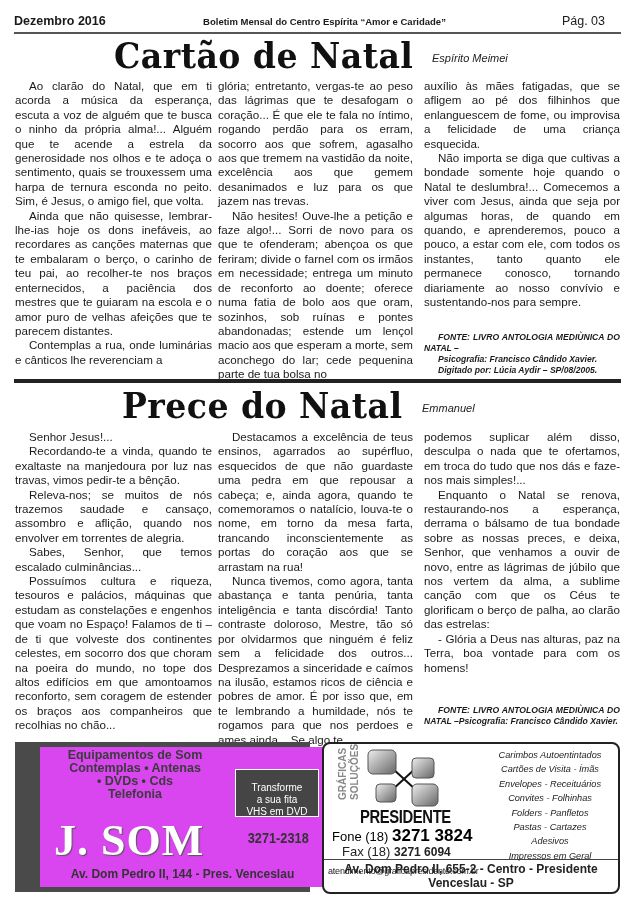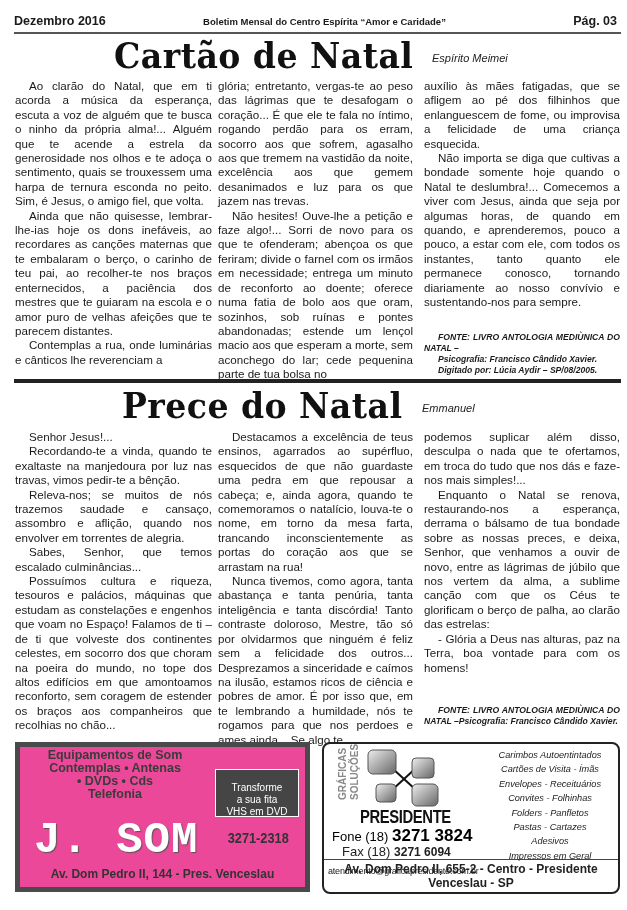--- a/index.html
+++ b/index.html
@@ -2,40 +2,40 @@
 <html><head>
 <meta charset="utf-8">
 <style>
   * { box-sizing: border-box; margin: 0; padding: 0; }
   html, body { width: 627px; height: 910px; background: #fff; overflow: hidden; }
   body { font-family: "Liberation Sans", sans-serif; color: #1a1a1a; position: relative; }
 
   .hdr { position: absolute; left: 14px; right: 6px; top: 14px; height: 20px; border-bottom: 2px solid #555; }
   .hdr .date { position: absolute; left: 0; top: 0; font-weight: bold; font-size: 12.5px; }
   .hdr .bul { position: absolute; left: 0; right: 0; top: 2px; text-align: center; font-weight: bold; font-size: 9.5px; padding-left: 14px; }
-  .hdr .pg { position: absolute; right: 4px; top: 0; font-weight: bold; font-size: 12.5px; }
+  .hdr .pg { position: absolute; right: 16px; top: 0; font-weight: normal; font-size: 12.5px; }
 
   .title { position: absolute; font-family: "DejaVu Serif", serif; font-weight: bold; font-size: 36px; letter-spacing: 0.5px; color: #111; transform: scaleX(0.92); transform-origin: left top; }
   .author { position: absolute; font-style: italic; font-size: 11px; color: #222; }
 
   .col { position: absolute; font-size: 11.6px; line-height: 14.4px; text-align: justify; color: #1a1a1a; }
   .col p { text-indent: 14px; }
   .col p.noind { text-indent: 0; }
   .source { font-style: italic; font-weight: bold; font-size: 8.6px; line-height: 11px; }
   .source .i1 { text-indent: 14px; display: block; }
   .source .i2 { padding-left: 14px; display: block; }
 
   .rule { position: absolute; left: 14px; right: 6px; height: 4px; background: #222; }
 
   
   .ad1 { position: absolute; left: 15px; top: 742px; width: 295px; height: 150px; background: #4a4a4a; padding: 5px; }
-  .ad1 .inner { position: relative; width: 100%; height: 100%; background: #ec4899; }
+  .ad1 .inner { position: relative; width: 100%; height: 100%; background: #d946ef; margin-left: 20px; }
   .ad1 .lines { position: absolute; left: 0; top: 2px; width: 190px; text-align: center; font-weight: bold; font-size: 12.5px; line-height: 13px; color: #3b3b3b; }
   .ad1 .vhs { position: absolute; right: 6px; top: 22px; width: 84px; height: 48px; background: #454545; border: 1px solid #fff; color: #fff; font-size: 10px; line-height: 12px; text-align: center; padding-top: 12px; }
-  .ad1 .brand { position: absolute; left: 14px; top: 68px; font-family: Liberation Mono, monospace; font-weight: bold; font-size: 44px; color: #fff; text-shadow: 1px 1px 1px #555; letter-spacing: 1px; }
+  .ad1 .brand { position: absolute; left: 14px; top: 68px; font-family: Liberation Serif, serif; font-weight: bold; font-size: 44px; color: #fff; text-shadow: 1px 1px 1px #555; letter-spacing: 1px; }
   .ad1 .phone { position: absolute; right: 16px; top: 82px; font-weight: bold; font-size: 15px; color: #333; transform: scaleX(0.85); transform-origin: right top; }
   .ad1 .addr { position: absolute; left: 0; right: 0; bottom: 6px; text-align: center; font-weight: bold; font-size: 12px; color: #333; }
 
   
   .ad2 { position: absolute; left: 322px; top: 742px; width: 298px; height: 152px; border: 2px solid #222; border-radius: 8px; background: #fff; }
   .ad2 .logo { position: absolute; left: 30px; top: 4px; width: 110px; height: 60px; }
   .ad2 .sol { position: absolute; left: 10px; top: 0; width: 30px; height: 58px; }
   .ad2 .pres { position: absolute; left: 36px; top: 62px; font-weight: bold; font-size: 19px; color: #111; transform: scaleX(0.78); transform-origin: left top; letter-spacing: -0.5px; }
   .ad2 .fone { position: absolute; left: 8px; top: 82px; font-size: 13px; color: #000000; white-space: nowrap; }
   .ad2 .fone b { font-size: 17px; }

